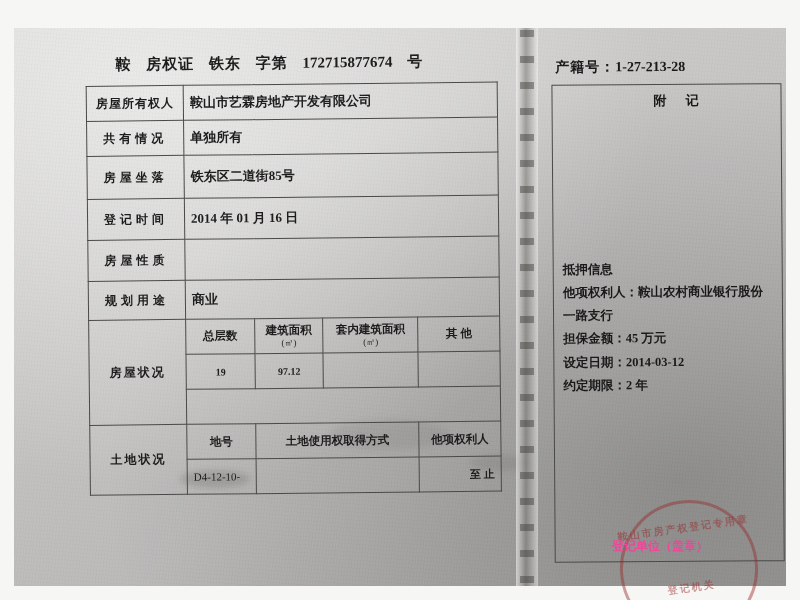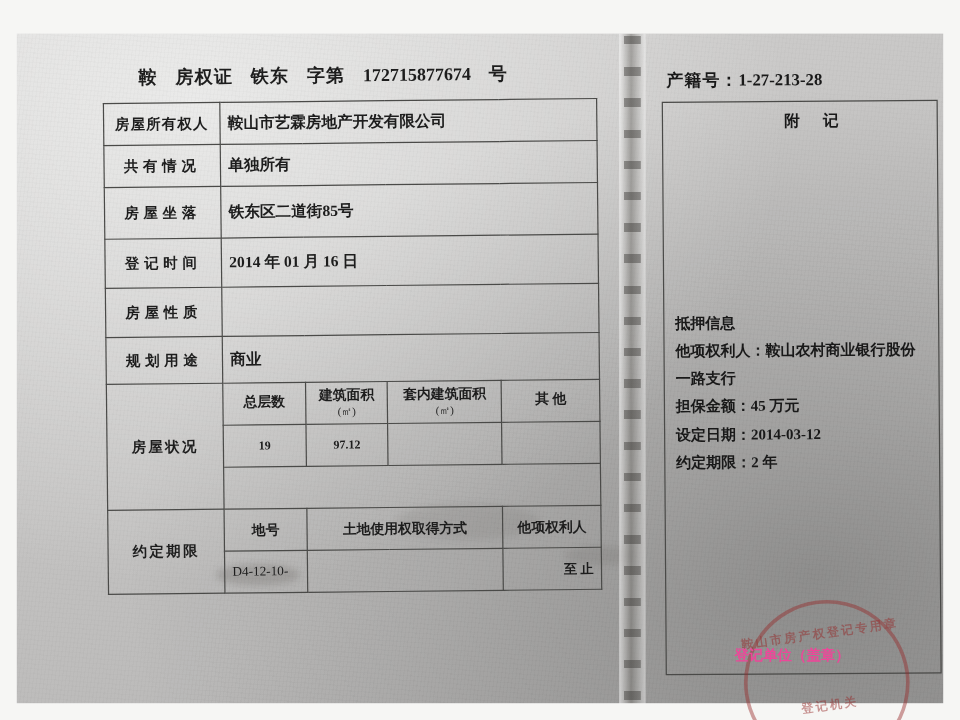--- a/index.html
+++ b/index.html
@@ -299,21 +299,21 @@
       <td class="datacell">97.12</td>
       <td class="datacell"></td>
       <td class="datacell"></td>
     </tr>
     <tr>
       <td class="bigblank" colspan="4"></td>
     </tr>
 
     <tr>
       <td class="vert" rowspan="2">
-        <span>约定期限</span>
+        <span>土地状况</span>
       </td>
       <td class="landhead">地号</td>
       <td class="landhead" colspan="2">土地使用权取得方式</td>
       <td class="landhead">他项权利人</td>
     </tr>
     <tr>
       <td class="tiny">D4-12-10-</td>
       <td class="tiny" colspan="2"></td>
       <td class="tiny rightend">至 止</td>
     </tr>

